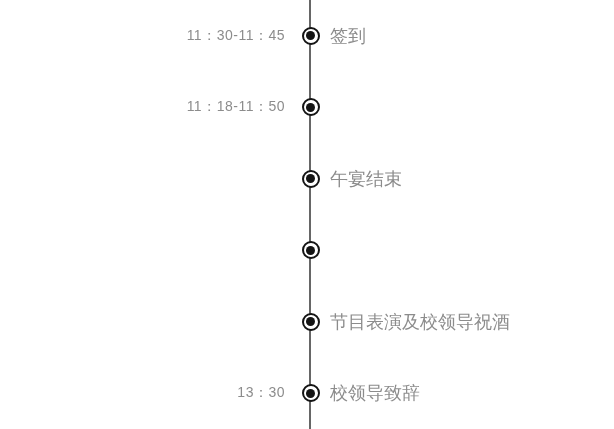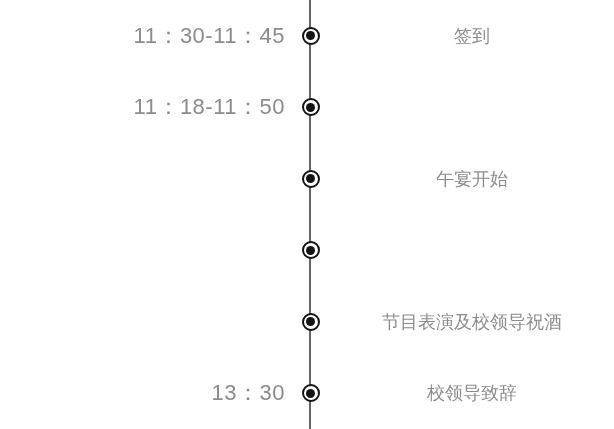--- a/index.html
+++ b/index.html
@@ -29,21 +29,21 @@
     flex: 1 1 0;
     display: flex;
     align-items: center;
   }
   .time {
     width: 292px;
     flex: none;
     text-align: right;
     padding-right: 7px;
     box-sizing: border-box;
-    font-size: 22px;
+    font-size: 14px;
     color: #8c8c8c;
     letter-spacing: 0.5px;
     white-space: nowrap;
   }
   .node-cell {
     width: 37px;
     flex: none;
     display: flex;
     justify-content: center;
     align-items: center;
@@ -66,21 +66,20 @@
     height: 9px;
     border-radius: 50%;
     background: #141414;
   }
   .label {
     flex: 1;
     padding-left: 1px;
     font-size: 18px;
     color: #8c8c8c;
     white-space: nowrap;
-    text-align: center;
   }
 </style>
 </head>
 <body>
 
 <div class="canvas">
   <div class="axis"></div>
   <div class="rows">
 
     <div class="row">
@@ -102,21 +101,21 @@
       </div>
     </div>
 
     <div class="row">
       <div class="time"></div>
       <div class="node-cell">
         <span class="bullseye">
             <span class="dot"></span>
           </span>
       </div>
-      <div class="label">午宴开始</div>
+      <div class="label">午宴结束</div>
     </div>
 
     <div class="row">
       <div class="time"></div>
       <div class="node-cell">
         <span class="bullseye">
             <span class="dot"></span>
           </span>
       </div>
     </div>

